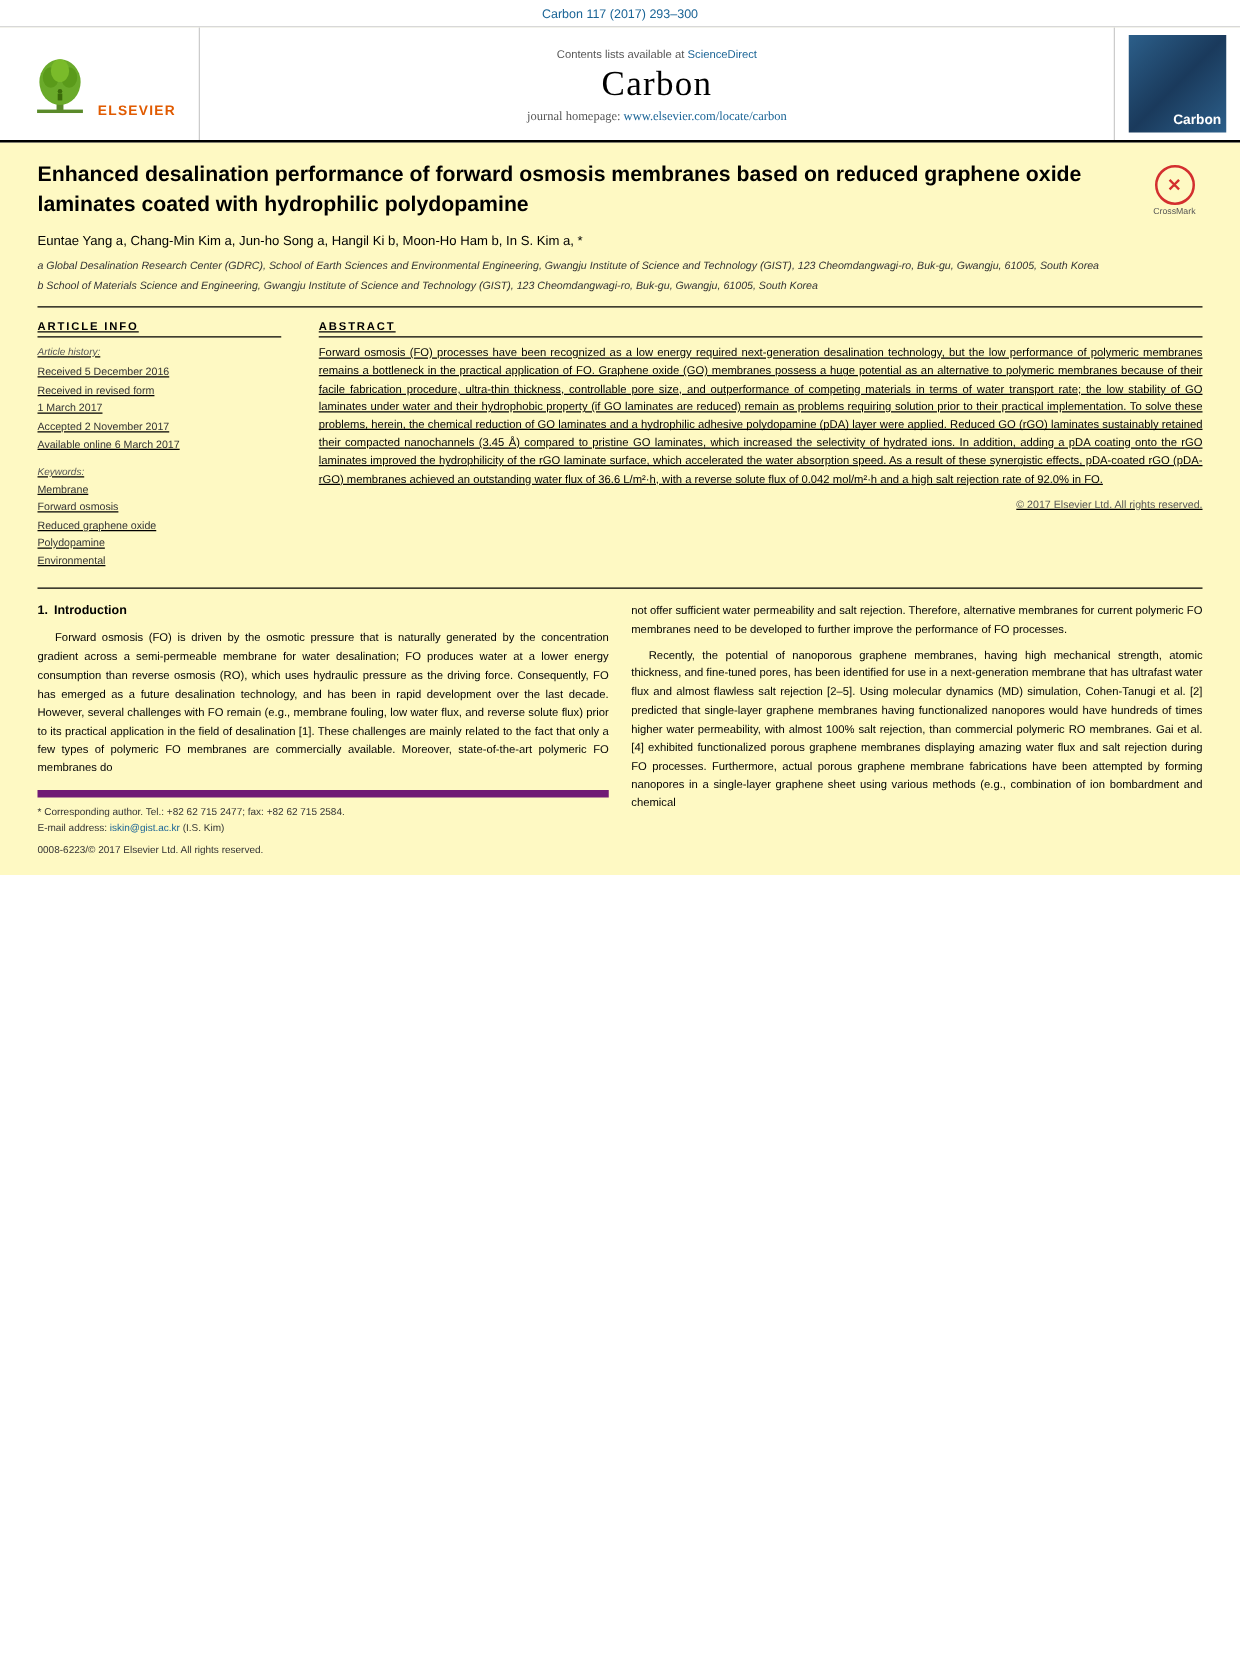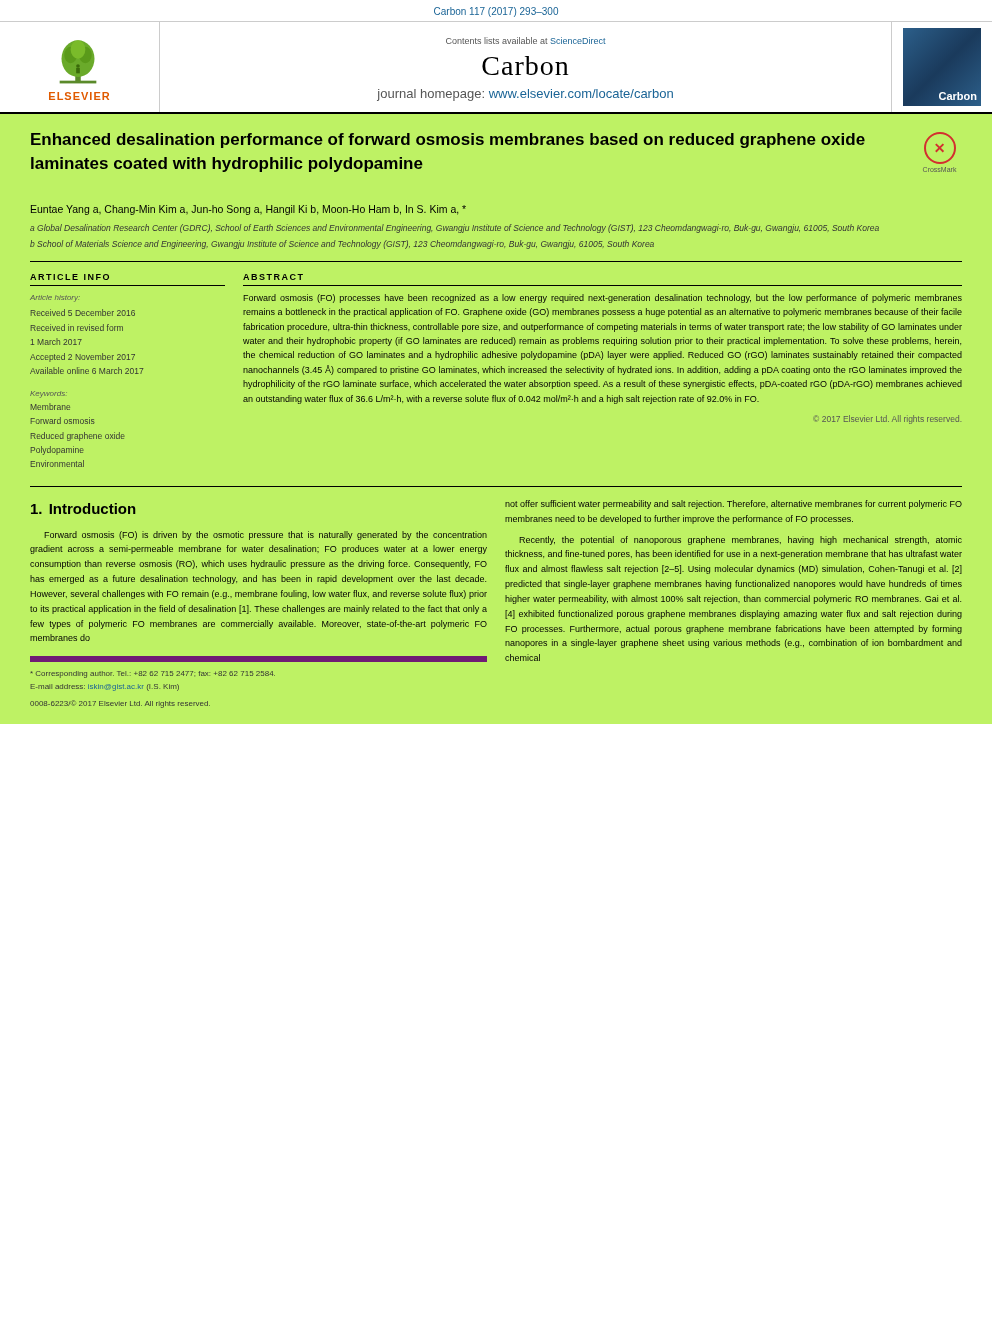--- a/index.html
+++ b/index.html
@@ -6,21 +6,21 @@
     body {
       font-family: 'Times New Roman', Times, serif;
       font-size: 10px;
       background: #fff;
       color: #000;
       width: 992px;
       min-height: 1323px;
     }
     .page-wrapper {
       width: 992px;
-      background: #bef264;
+      background: #fef9c3;
       padding: 0;
     }
     
     .top-bar {
       background: #fff;
       text-align: center;
       padding: 6px 0 4px 0;
       border-bottom: 1px solid #ccc;
     }
     
@@ -35,22 +35,22 @@
       width: 160px;
       min-height: 90px;
       border-right: 1px solid #ccc;
       display: flex;
       align-items: center;
       justify-content: center;
       padding: 8px;
     }
     .elsevier-logo {
       display: flex;
-      flex-direction: column;
-      align-items: flex-start;
+      flex-direction: row;
+      align-items: flex-end;
     }
     .elsevier-tree {
       width: 60px;
       height: 55px;
     }
     .elsevier-text {
       font-family: Arial, sans-serif;
       font-size: 11px;
       color: #e05a00;
       font-weight: bold;
@@ -78,22 +78,22 @@
     }
     .journal-name-big {
       font-family: 'Times New Roman', Times, serif;
       font-size: 28px;
       font-weight: normal;
       color: #000;
       letter-spacing: 1px;
       margin: 2px 0 4px 0;
     }
     .journal-homepage-line {
-      font-family: Liberation Sans, sans-serif;
-      font-size: 13px;
+      font-family: Liberation Serif, serif;
+      font-size: 10px;
       color: #555;
     }
     .journal-homepage-link {
       color: #1a6496;
       text-decoration: none;
     }
     .journal-cover-area {
       width: 100px;
       display: flex;
       align-items: center;
@@ -116,21 +116,21 @@
       font-weight: bold;
     }
     
     .article-content {
       padding: 14px 30px 14px 30px;
     }
     
     .title-section {
       display: flex;
       align-items: flex-start;
-      margin-bottom: 26px;
+      margin-bottom: 10px;
     }
     .article-title {
       flex: 1;
       font-family: Arial, sans-serif;
       font-size: 17px;
       font-weight: bold;
       color: #000;
       line-height: 1.4;
       padding-right: 10px;
     }
@@ -182,22 +182,23 @@
     }
     
     .section-divider {
       border: none;
       border-top: 1px solid #000;
       margin: 10px 0;
     }
     
     .two-col {
       display: flex;
-      gap: 18px;
+      gap: 30px;
       margin-top: 10px;
+      text-decoration: underline;
     }
     .col-left {
       width: 195px;
       flex-shrink: 0;
     }
     .col-right {
       flex: 1;
     }
     
     .section-heading {
@@ -264,21 +265,21 @@
     .body-col {
       flex: 1;
       font-family: Arial, sans-serif;
       font-size: 9px;
       color: #000;
       line-height: 1.65;
       text-align: justify;
     }
     .section-title {
       font-family: Arial, sans-serif;
-      font-size: 15px;
+      font-size: 10px;
       font-weight: bold;
       color: #000;
       margin-bottom: 6px;
     }
     .body-col p {
       margin-bottom: 6px;
       text-indent: 14px;
     }
     .body-col p:first-child {
       text-indent: 0;

